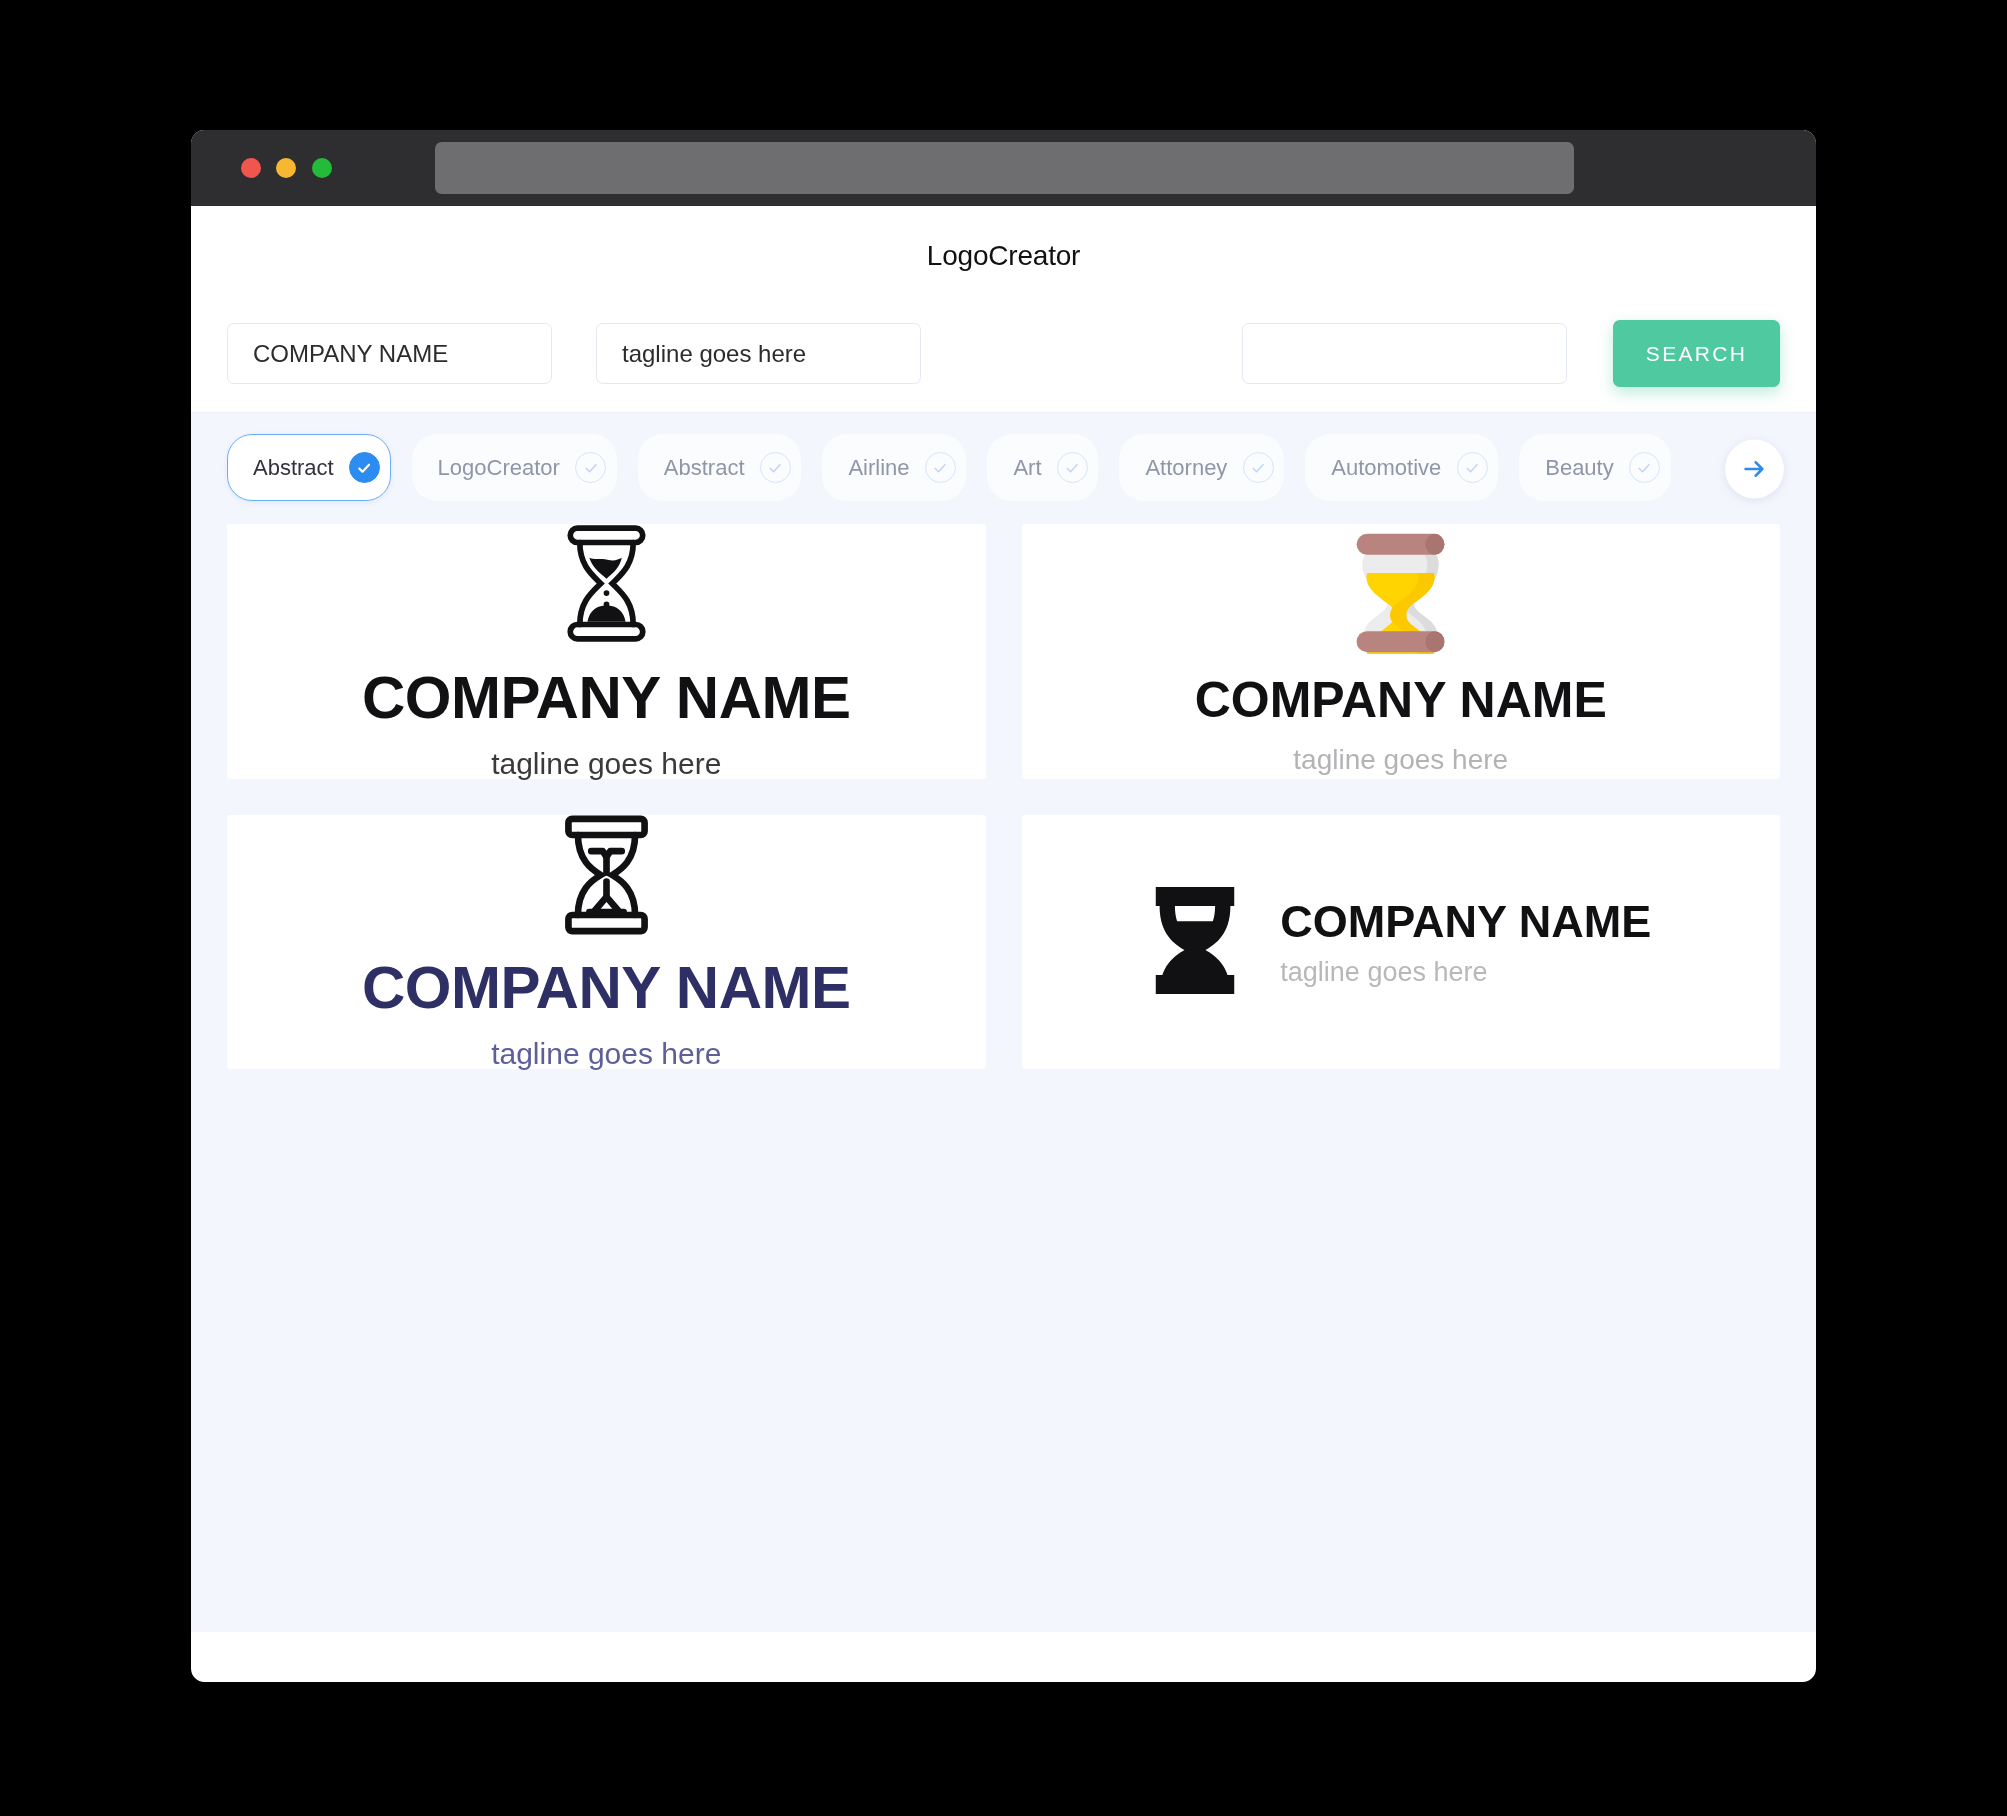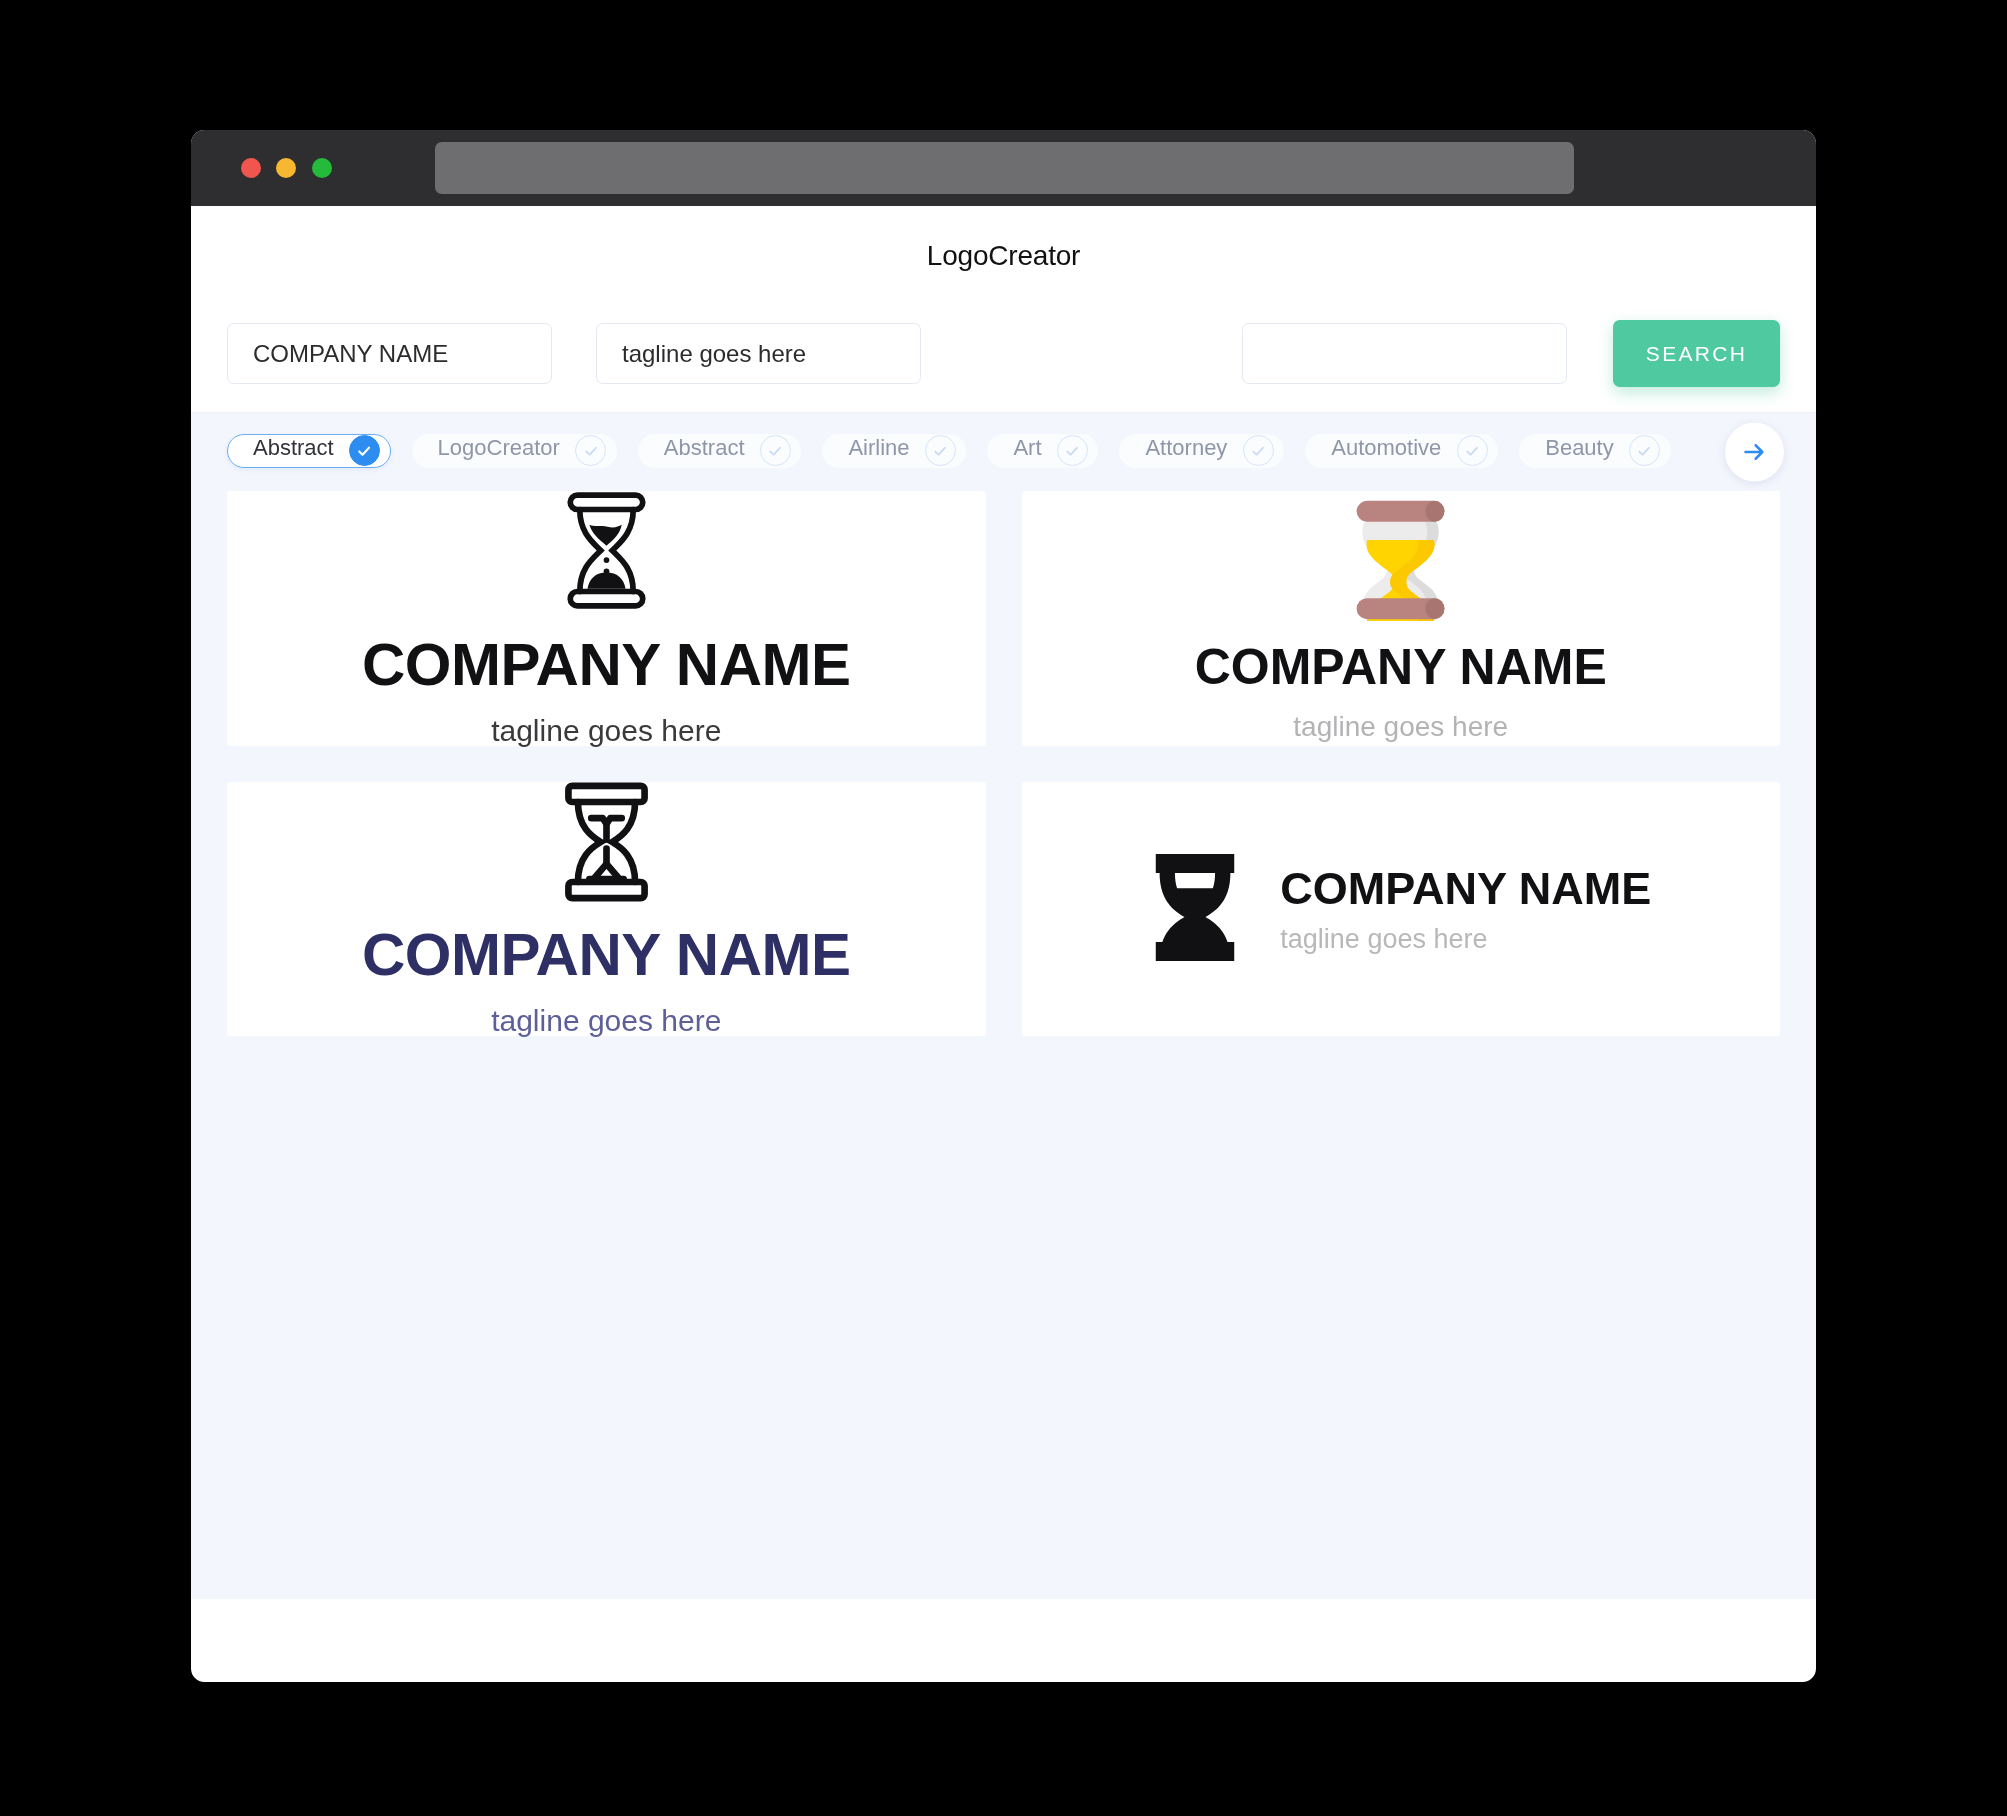--- a/index.html
+++ b/index.html
@@ -91,23 +91,23 @@
   
   .pillsband {
     background: #f4f6fd;
     padding: 21px 0 23px 36px;
     display: flex; align-items: center;
     position: relative;
     overflow: hidden;
   }
   .pill {
     flex: none;
-    height: 34px;
+    height: 67px;
     border-radius: 25px;
-    display: flex; 
+    display: flex; align-items: center;
     padding: 0 9.6px 0 25px;
     margin-right: 21px;
     background: #fbfcfe;
     border: 1px solid transparent;
     cursor: pointer;
     white-space: nowrap;
   }
   .pill .label { font-size: 22px; color: #8f96a8; margin-right: 15.3px; }
   .pill .check {
     width: 31px; height: 31px; border-radius: 50%;

